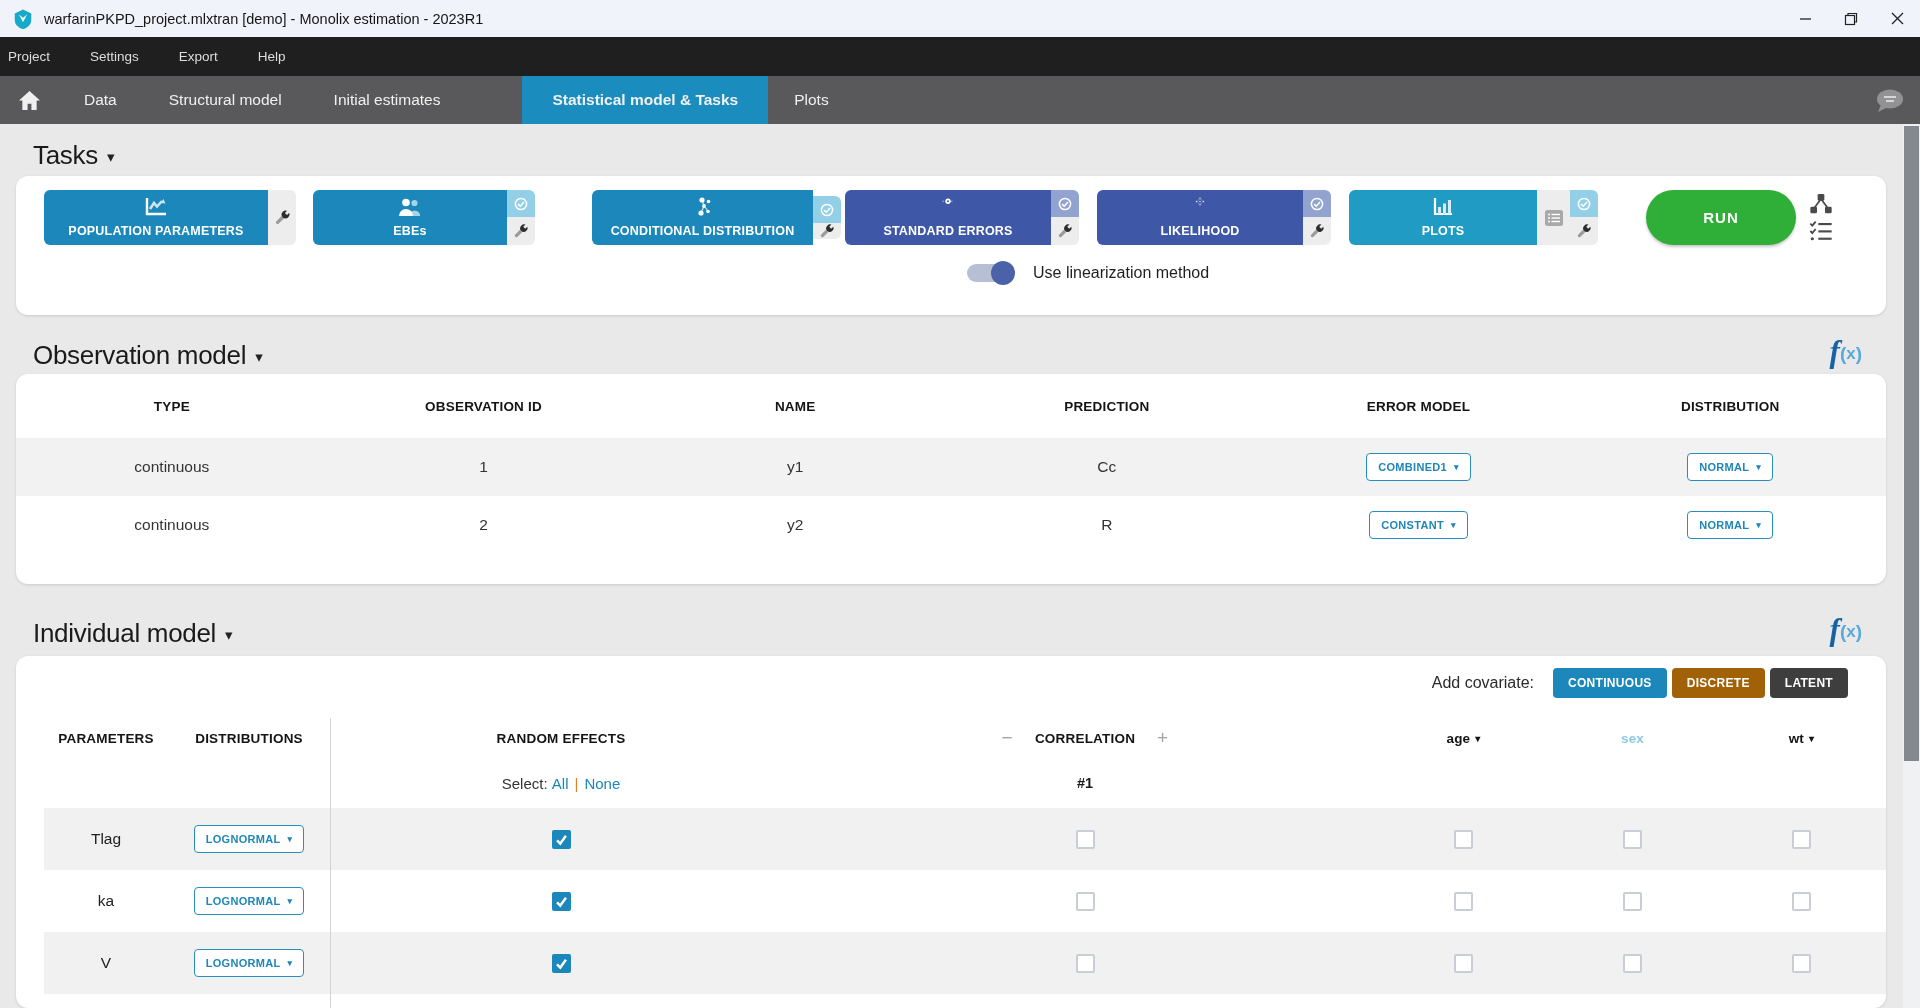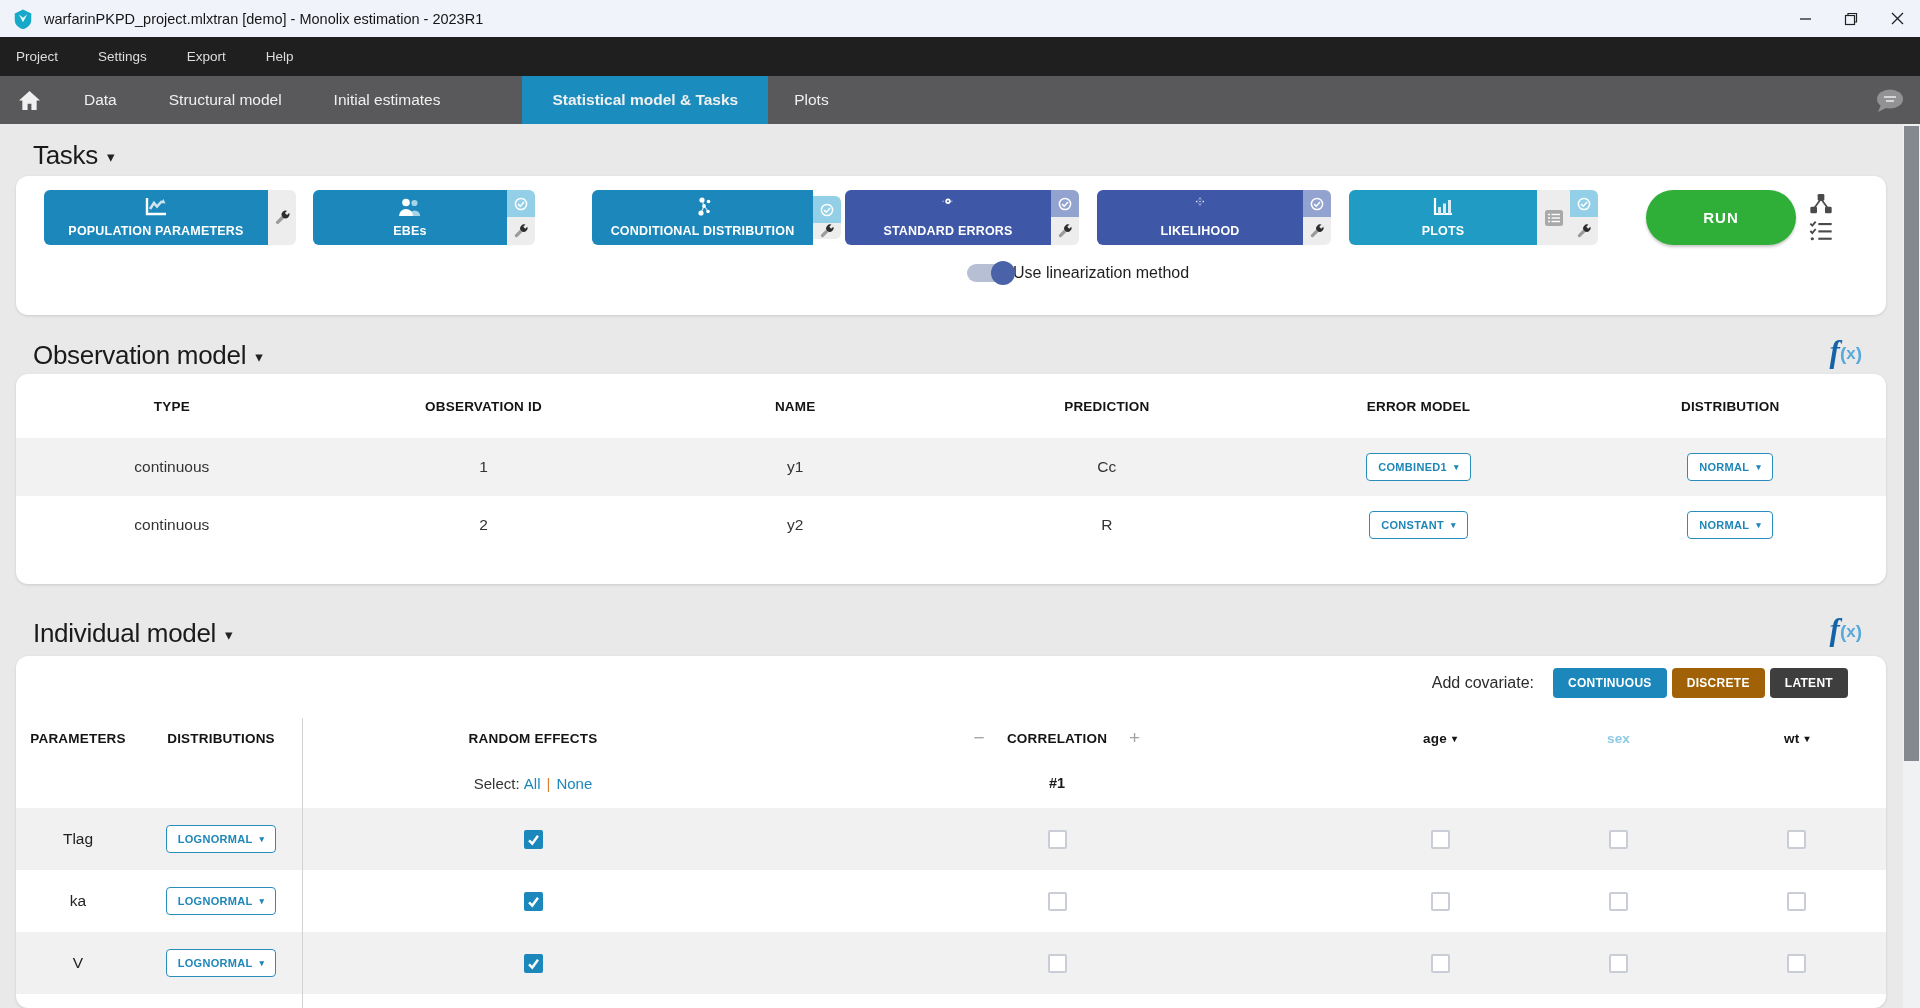--- a/index.html
+++ b/index.html
@@ -7,21 +7,21 @@
   #app { position:relative; width:1920px; height:1008px; overflow:hidden; background:#e9e9e9; }
 
   
   .titlebar { position:absolute; top:0; left:0; width:1920px; height:37px; background:#f1f3fb; display:flex; align-items:center; padding-left:12px; }
   .titlebar .logo { width:22px; height:22px; }
   .titlebar .wtitle { margin-left:10px; font-size:14.5px; color:#161616; }
   .wcontrols { position:absolute; right:0; top:0; height:37px; display:flex; }
   .wbtn { width:46px; height:37px; display:flex; align-items:center; justify-content:center; }
 
   
-  .menubar { position:absolute; top:37px; left:0; width:1920px; height:39px; background:#1f1f1f; display:flex; align-items:center; padding-left:16px; gap:40px; }
+  .menubar { position:absolute; top:37px; left:0; width:1920px; height:39px; background:#1f1f1f; display:flex; align-items:center; padding-left:8px; gap:40px; }
   .menubar .mitem { font-size:13.5px; color:#dddddd; cursor:default; }
 
   
   .tabbar { position:absolute; top:76px; left:0; width:1920px; height:48px; background:#59595b; display:flex; align-items:stretch; }
   .homebtn { width:58px; display:flex; align-items:center; justify-content:center; }
   .tab { display:flex; align-items:center; padding:16px 26px; font-size:15.5px; color:#f0f0f0; }
   .tab.active { background:#1a8dbe; font-weight:bold; margin-left:56px; padding:0 30px; }
   .bubble { position:absolute; right:14px; top:12px; }
 
   
@@ -47,21 +47,21 @@
   .task-side { width:28px; display:flex; flex-direction:column; border-radius:0 6px 6px 0; overflow:hidden; }
   .badge { height:27px; display:flex; align-items:center; justify-content:center; }
   .badge.bteal { background:#93cfe7; } .badge.bnavy { background:#93a3cf; }
   .wrencharea { flex:1; background:#ededed; display:flex; align-items:center; justify-content:center; }
   .listarea { width:33px; background:#ededed; display:flex; align-items:center; justify-content:center; }
   .runbtn { position:absolute; left:1630px; top:14px; width:150px; height:55px; background:#2fae38; border-radius:28px; display:flex; align-items:center; justify-content:center; color:#fff; font-weight:bold; font-size:15px; letter-spacing:1px; box-shadow:0 2px 3px rgba(0,0,0,.22); }
   .runicons { position:absolute; left:1789px; top:14px; width:32px; height:55px; display:flex; flex-direction:column; align-items:center; justify-content:space-between; padding:2px 0; }
   .togglerow { position:absolute; left:951px; top:88px; display:flex; align-items:center; }
   .toggle { position:relative; width:46px; height:18px; background:#b6bfd4; border-radius:9px; }
   .toggle .knob { position:absolute; right:-2px; top:-3px; width:24px; height:24px; border-radius:50%; background:#4a63a8; }
-  .togglelabel { font-size:16px; color:#1f1f1f; }
+  .togglelabel { margin-left:20px; font-size:16px; color:#1f1f1f; }
 
   
   #obs-title { top:216px; }
   #obs-fx { top:212px; }
   #obs-card { top:250px; height:210px; overflow:hidden; border-radius:12px; }
   .obs-grid { display:grid; grid-template-columns:repeat(6, 1fr); }
   .obs-h { height:64px; display:flex; align-items:center; justify-content:center; font-weight:bold; font-size:13.5px; color:#141414; letter-spacing:.2px; }
   .obs-row { display:grid; grid-template-columns:repeat(6,1fr); height:58px; }
   .obs-row.stripe { background:#f2f2f2; }
   .obs-cell { display:flex; align-items:center; justify-content:center; font-size:15.5px; color:#333; }
@@ -70,21 +70,21 @@
 
   
   #ind-title { top:494px; }
   #ind-fx { top:490px; }
   #ind-card { top:532px; height:352px; overflow:hidden; border-radius:12px; }
   .addcov { position:absolute; top:12px; right:38px; display:flex; align-items:center; }
   .addcov .lbl { font-size:16px; color:#2b2b2b; margin-right:14px; }
   .covbtn { height:30px; display:flex; align-items:center; padding:0 15px; border-radius:4px; color:#fff; font-weight:bold; font-size:12px; letter-spacing:.3px; margin-left:5px; }
   .covbtn.c0 { background:#1b87ba; } .covbtn.c1 { background:#a16207; } .covbtn.c2 { background:#3e3e3e; }
 
-  .irow { display:grid; grid-template-columns:124px 163px 460px 588px 1fr 1fr 1fr; }
+  .irow { display:grid; grid-template-columns:124px 163px 460px 588px 1fr 1fr 1fr;margin-left:28px; }
   .icell { display:flex; align-items:center; justify-content:center; }
   .irow .icell:nth-child(2) { border-right:1px solid #d2d2d2; }
   #ind-table { position:absolute; top:62px; left:0; width:100%; }
   .ihead { height:40px; }
   .ihead .icell { font-weight:bold; font-size:13.5px; color:#141414; letter-spacing:.2px; }
   .isub { height:50px; }
   .idata { height:62px; }
   .idata.stripe { background:#f1f1f2; }
   .ipartial { height:14px; }
   .pm { color:#a3a3a3; font-size:19px; font-weight:normal; padding:0 22px; }

